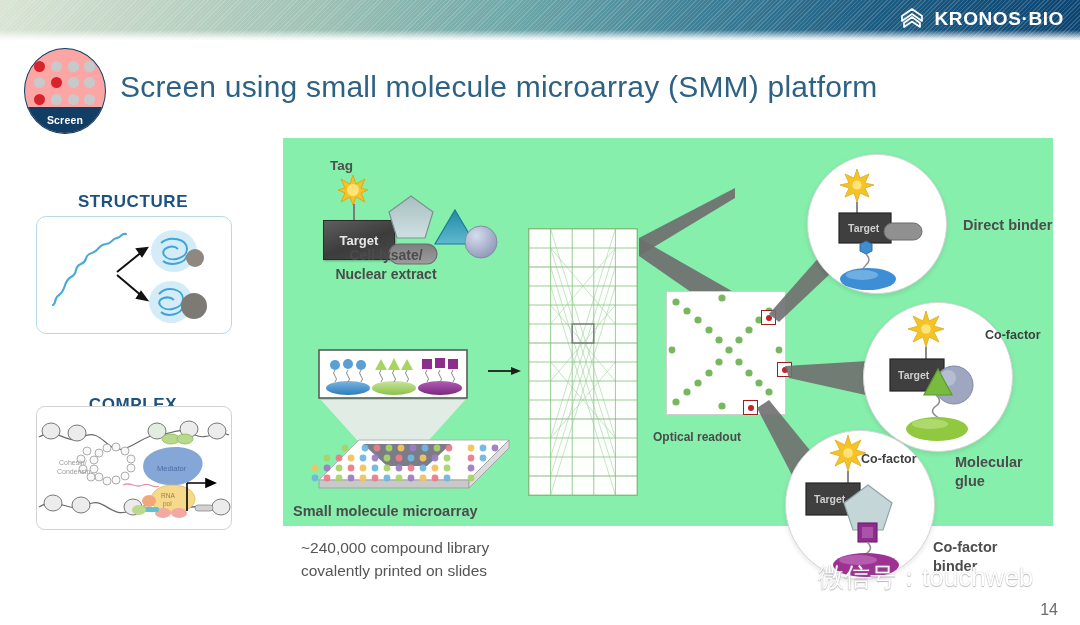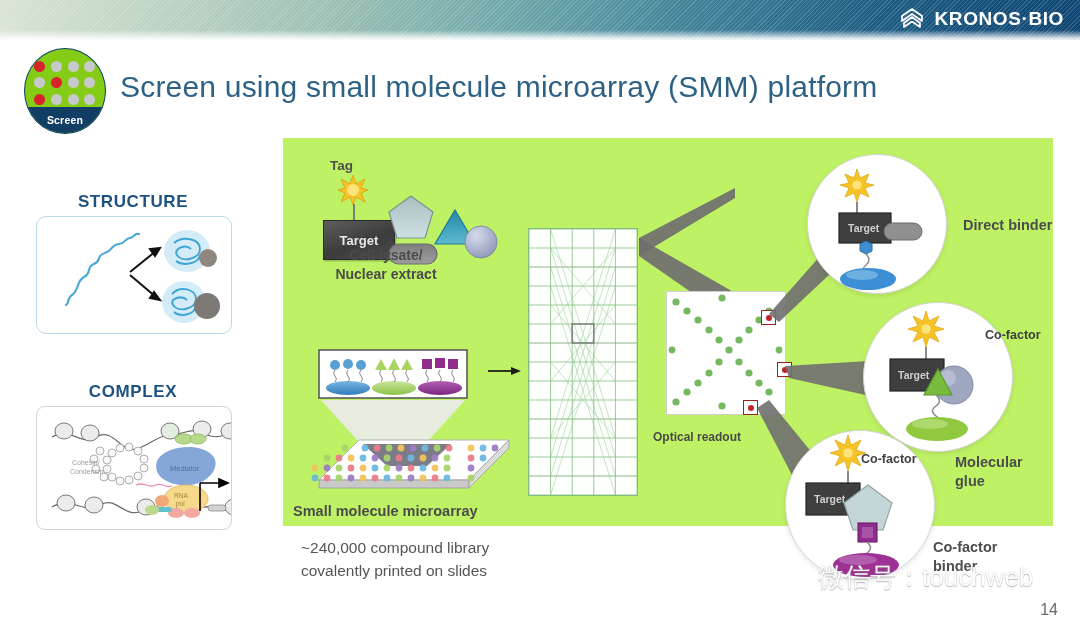--- a/index.html
+++ b/index.html
@@ -35,21 +35,21 @@
     font-family:"Liberation Sans", sans-serif;
   }
 
   
   #badge {
     position:absolute; left:24px; top:48px; width:82px; height:86px;
   }
   #badge .circle {
     position:absolute; inset:0;
     border-radius:50%;
-    background:#84cc16;
+    background:#fca5a5;
     border:1.6px solid #0f3f68;
     overflow:hidden;
   }
   #badge .dots {
     position:absolute; left:9px; top:12px; width:64px; height:46px;
     display:grid; grid-template-columns:repeat(4,1fr); grid-template-rows:repeat(3,1fr);
     gap:3px;
   }
   #badge .dots i { border-radius:50%; background:#c8c9cb; display:block; width:11px; height:11px; }
   #badge .dots i.on { background:#d8232a; }
@@ -66,34 +66,33 @@
     font-size:30px; color:#2e6285; font-weight:normal;
     letter-spacing:0.2px; white-space:nowrap;
   }
 
   
   .left-head {
     position:absolute; font-size:17px; font-weight:bold; color:#1d5280;
     letter-spacing:0.6px; text-align:center; width:230px; left:18px;
   }
   #structure-head { top:192px; }
-  #complex-head  { top:382px; }
+  #complex-head  { top:395px; }
 
   .left-box {
     position:absolute; left:36px; width:196px;
     background:#fff;
-    padding-left:13px;
   }
   #structure-box { top:216px; height:118px; border:1.3px solid #b9d8ea; border-radius:10px; }
   #complex-box   { top:406px; height:124px; border:1.1px solid #d2d2d2; border-radius:9px; overflow:hidden;}
 
   
   #main-panel {
     position:absolute; left:283px; top:138px; width:770px; height:388px;
-    background:#bef264;
+    background:#86efac;
   }
 
   .lbl { position:absolute; color:#575757; font-weight:bold; }
 
   
   #tag-label { left:47px; top:20px; font-size:13.5px; color:#4f4f4f; }
   #lysate-label { left:8px; top:108px; font-size:14px; width:190px; text-align:center; line-height:19px; color:#4b4b4b; }
   .target-box {
     position:absolute;
     background:linear-gradient(160deg,#5e5e5e,#3c3c3c 55%,#4b4b4b);

